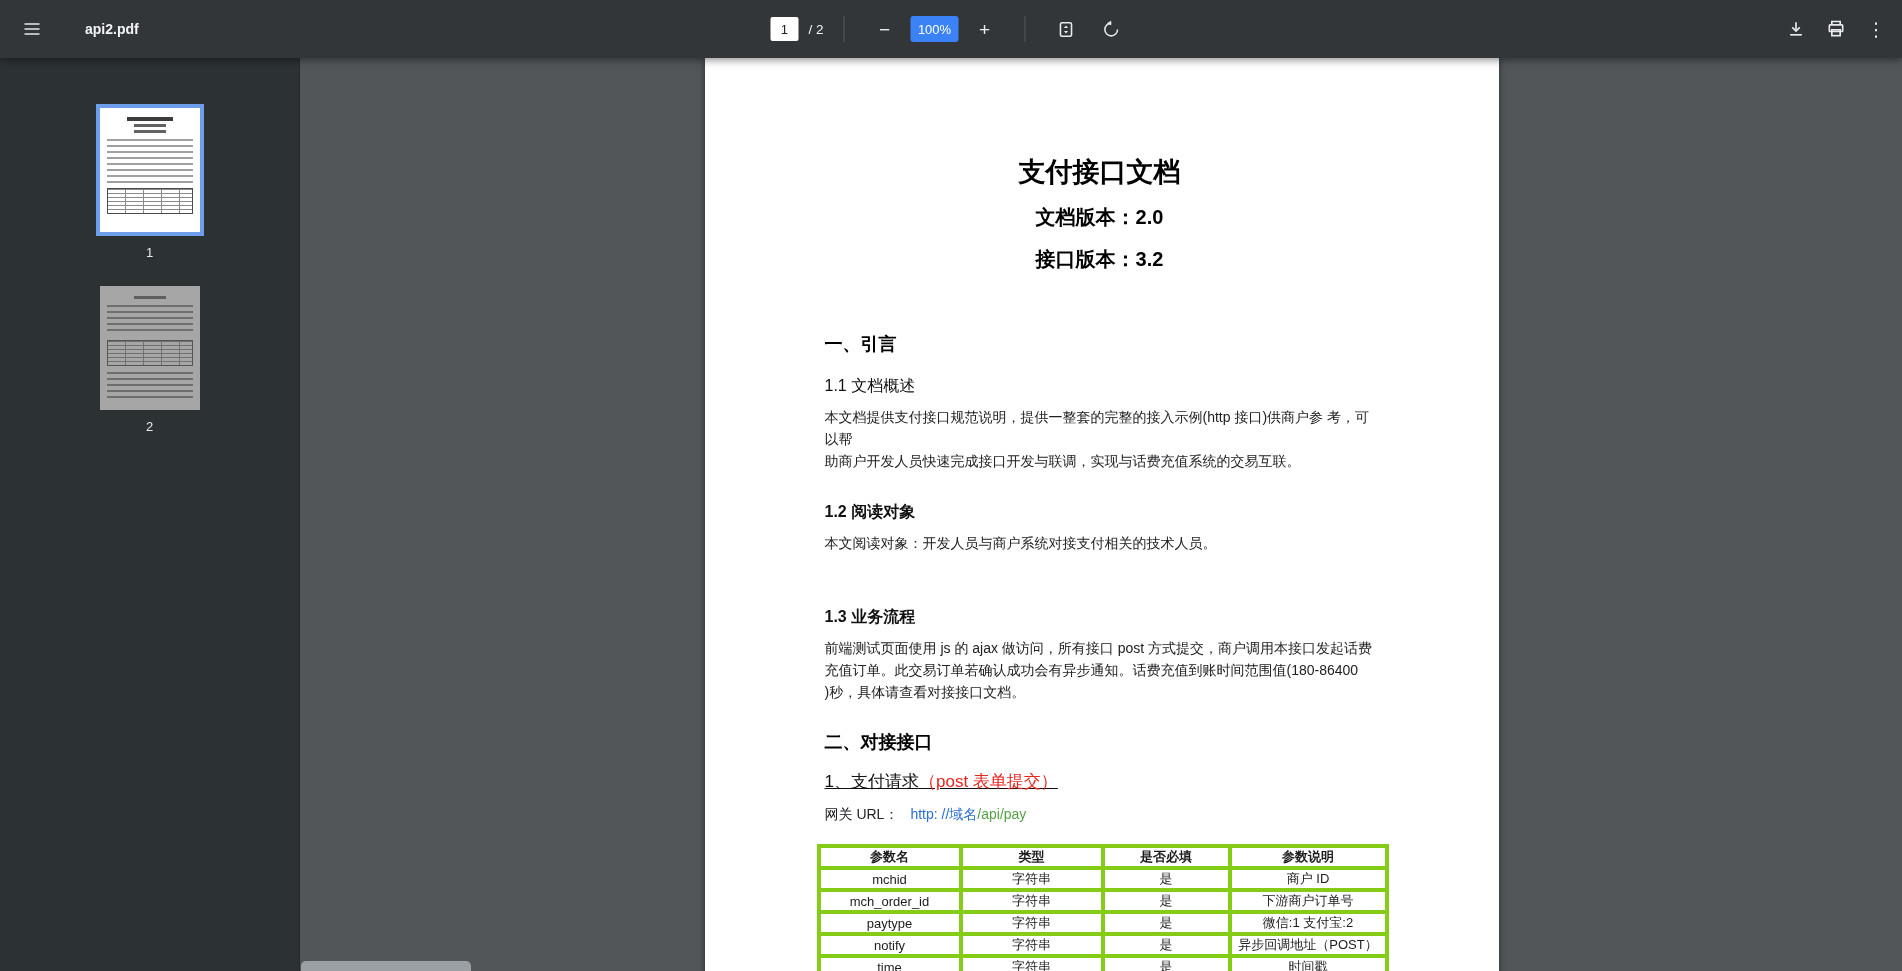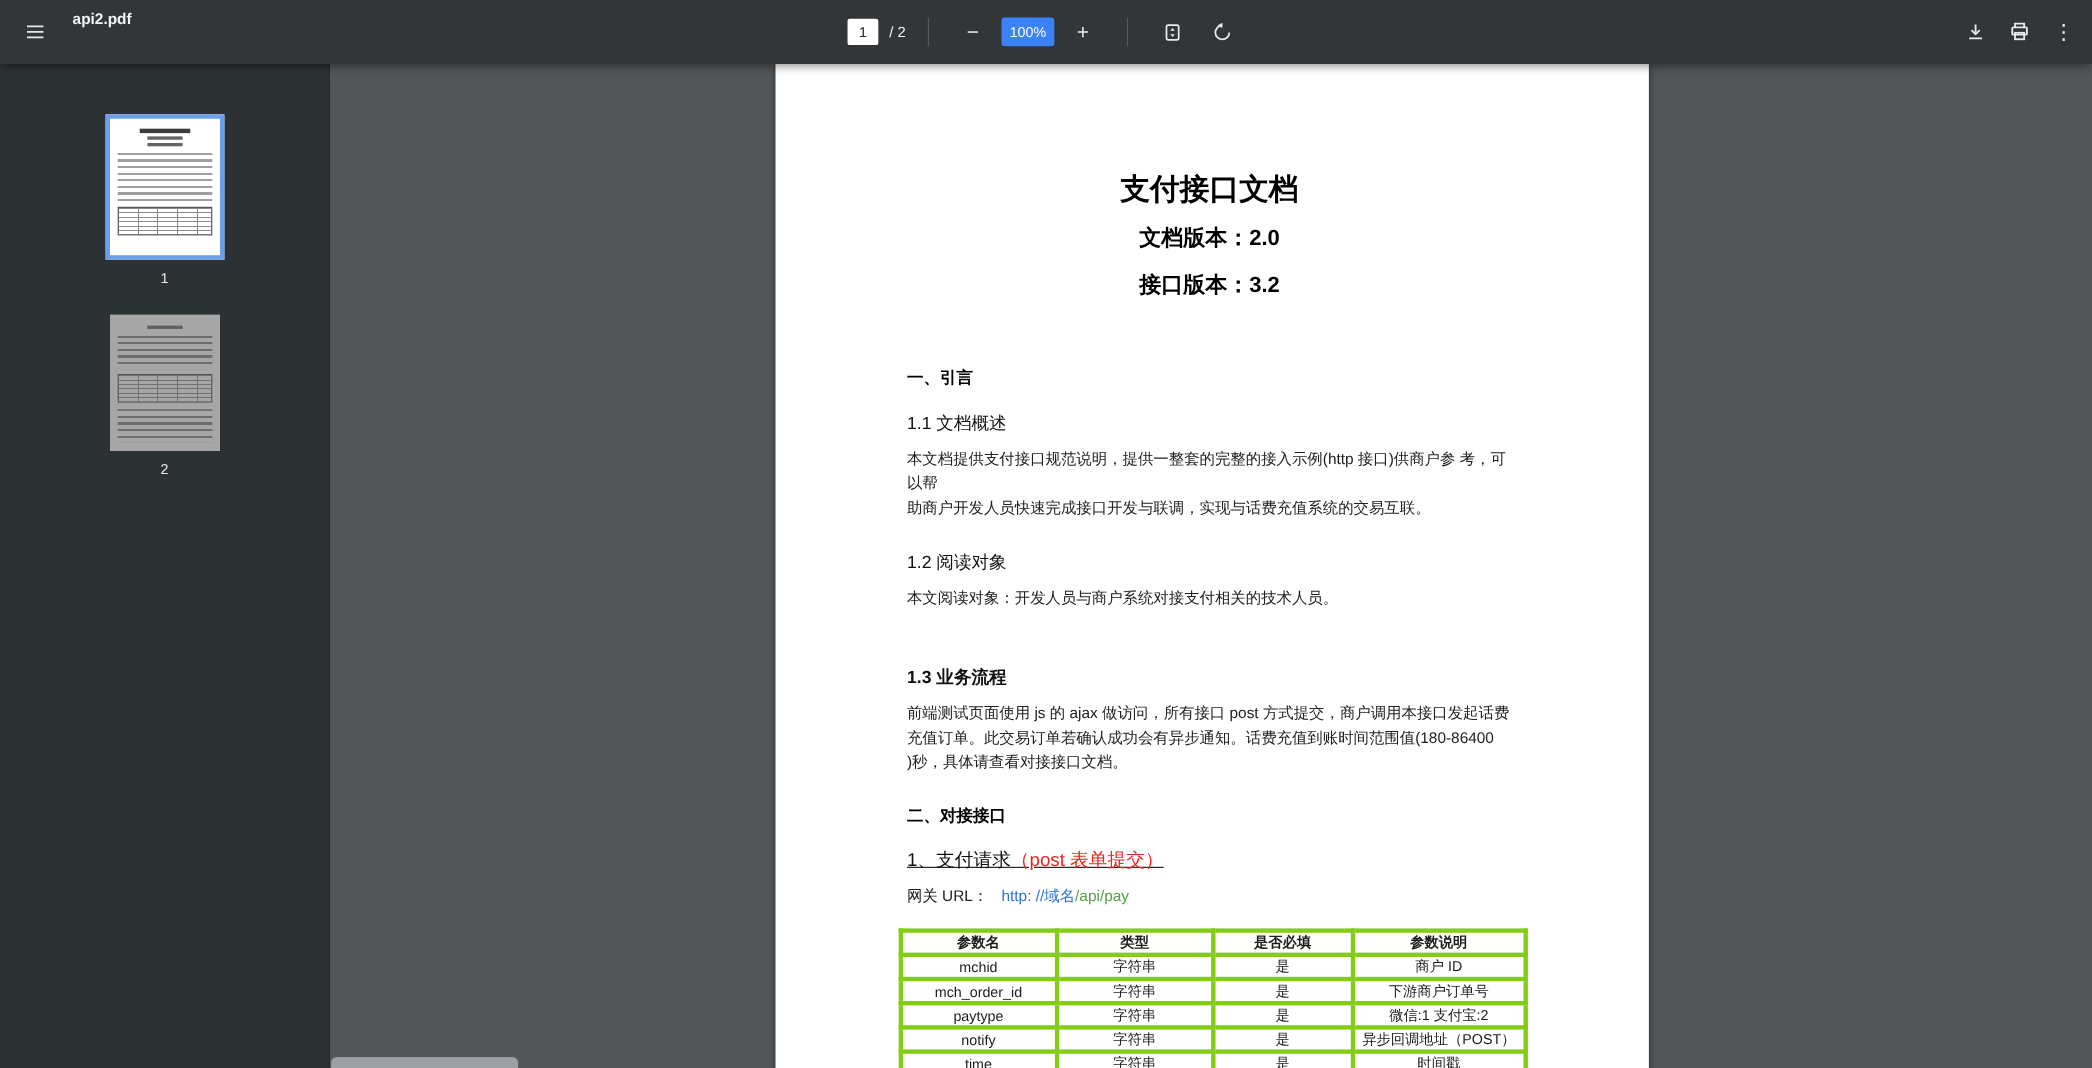--- a/index.html
+++ b/index.html
@@ -3,21 +3,21 @@
 <meta charset="utf-8">
 <style>
   * { margin:0; padding:0; box-sizing:border-box; }
   html,body { width:1902px; height:971px; overflow:hidden; background:#525659;
               font-family:"Liberation Sans", sans-serif; }
 
   
   .toolbar { position:fixed; top:0; left:0; width:1902px; height:58px; background:#323639;
              display:flex; align-items:center; color:#f1f3f4; z-index:30;
              box-shadow:0 2px 8px rgba(0,0,0,.45); }
-  .toolbar-left { display:flex; align-items:flex-start; padding-left:12px; }
+  .toolbar-left { display:flex; align-items:center; padding-left:12px;gap:19px; }
   .icon-btn { width:40px; height:40px; background:transparent; border:none; cursor:pointer;
               display:flex; align-items:center; justify-content:center; color:#e8eaed; }
   .icon-btn svg { display:block; }
   .doc-filename { margin-left:14px; font-size:14px; font-weight:700; color:#f1f3f4; white-space:nowrap; }
   .center-controls { position:absolute; left:50%; top:0; transform:translateX(-50%); height:58px;
                      display:flex; align-items:center; gap:6px; }
   .page-input { width:28px; height:24px; border:none; border-radius:2px; background:#ffffff;
                 color:#202124; font-size:13px; text-align:center; font-family:"Liberation Sans",sans-serif; }
   .page-total { font-size:13.5px; color:#f1f3f4; margin-left:4px; white-space:nowrap; }
   .vsep { width:1px; height:26px; background:rgba(255,255,255,.18); margin:0 14px; }
@@ -48,26 +48,26 @@
                         repeating-linear-gradient(90deg,transparent 0 17px,#707070 17px 18px); }
 
   
   .viewer { position:fixed; top:58px; left:301px; width:1601px; height:913px; background:#525659;
             overflow:hidden; }
   .pdf-page { position:absolute; top:0; left:50%; transform:translateX(-50%); width:794px; height:1123px;
               background:#ffffff; box-shadow:0 1px 6px rgba(0,0,0,.5); color:#1c1c1c; }
   .page-inner { padding:98px 124px 0 120px; }
   .pdf-title { font-size:27px; line-height:32px; font-weight:700; text-align:center; color:#000; }
   .pdf-ver { margin-top:16px; font-size:20px; line-height:26px; font-weight:700; text-align:center; color:#000; }
-  .pdf-h1 { font-size:15px; line-height:24px; font-weight:700; color:#000; }
+  .pdf-h1 { font-size:18px; line-height:24px; font-weight:700; color:#000; }
   .mt-intro { margin-top:60px; }
   .mt-api { margin-top:27px; }
   .pdf-h2 { font-size:16px; line-height:21px; font-weight:400; color:#111; }
   .mt-ov { margin-top:19px; }
-  .mt-aud { margin-top:29px; }
+  .mt-aud { margin-top:29px;font-weight:bold; }
   .mt-proc { margin-top:52px;font-weight:bold; }
   .pdf-p { margin-top:10px; font-size:14px; line-height:22px; color:#202124; white-space:pre-line; }
   .pdf-h3 { margin-top:17px; font-size:17px; line-height:22px; font-weight:400; color:#111;text-decoration:underline; }
   .red { color:#e8241e; }
   .gateway { margin-top:10px; font-size:14px; line-height:22px; color:#202124; }
   .blue { color:#2a6fdb; margin-left:12px; }
   .green { color:#55a046; }
   .param-table { margin:19px 0 0 -8px; border-collapse:collapse; table-layout:fixed; width:568px;
                  font-size:13px; color:#1c1c1c; }
   .param-table th, .param-table td { border:4px solid #84cc16; height:21px; padding:0 4px;

